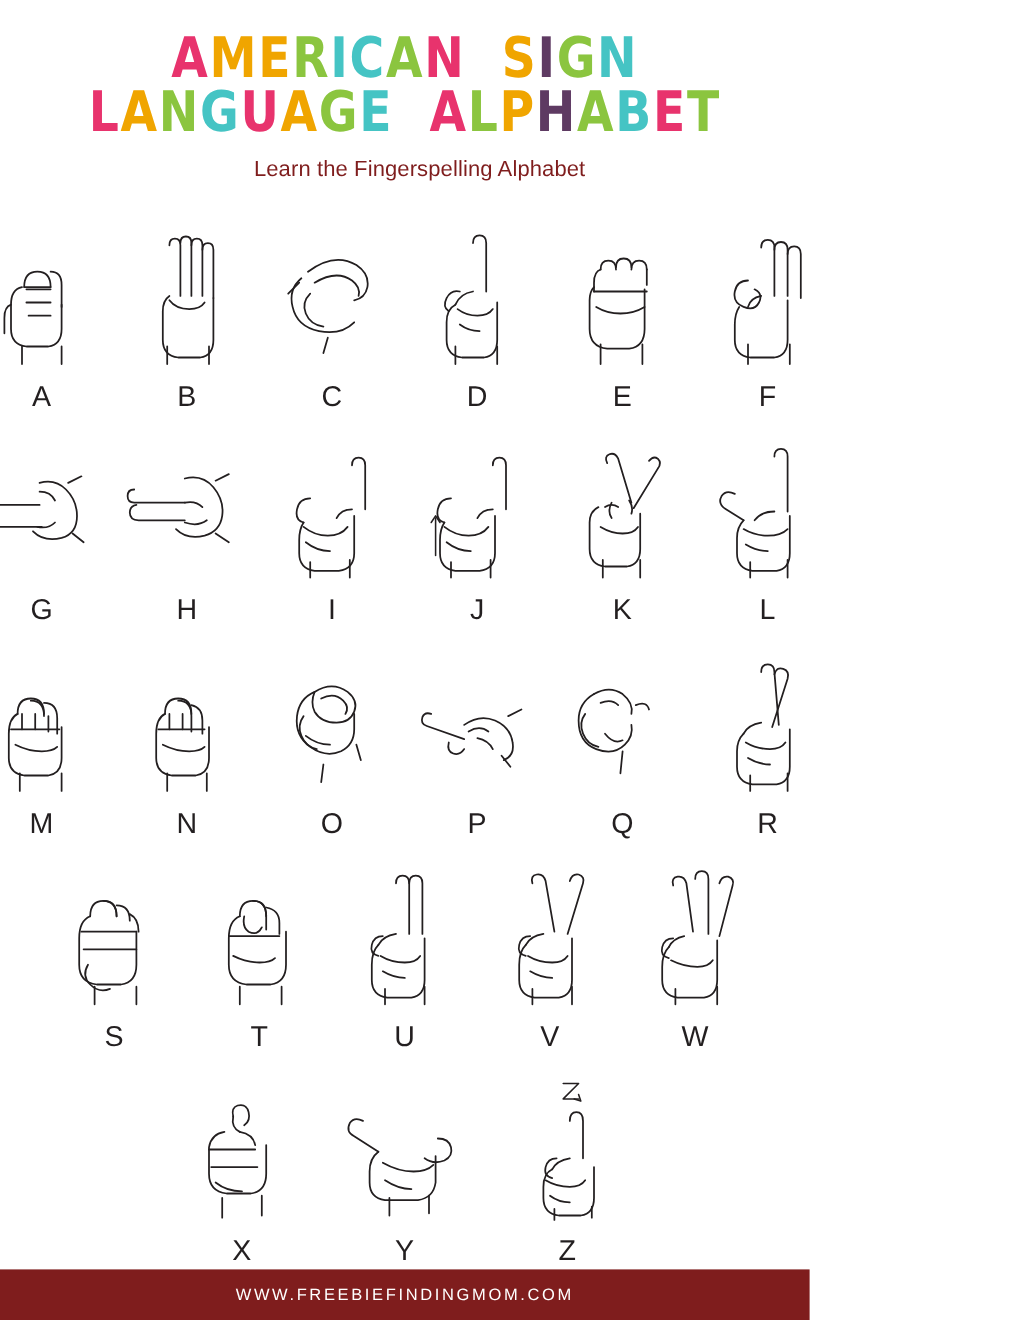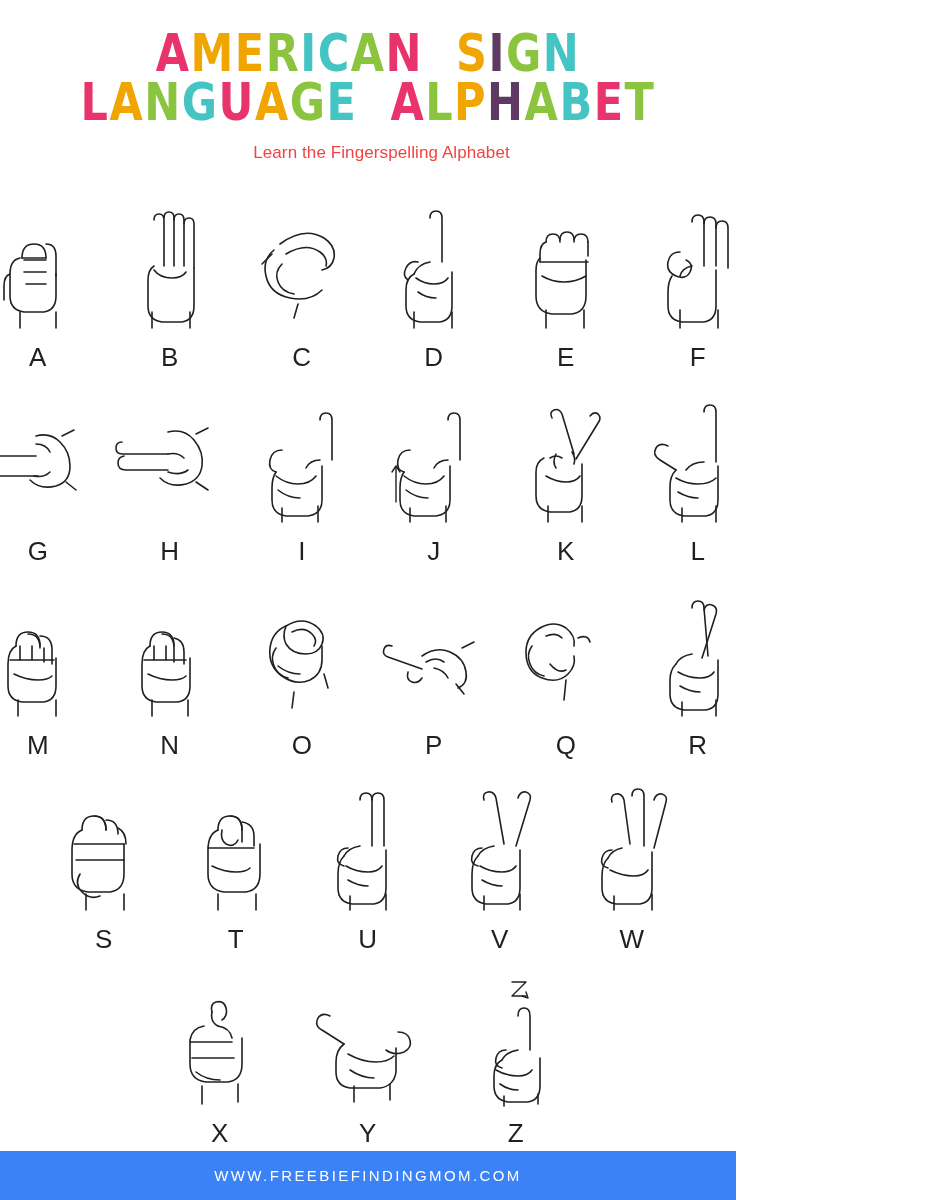--- a/index.html
+++ b/index.html
@@ -39,22 +39,22 @@
     text-transform: uppercase;
     white-space: nowrap;
   }
   .title-line .ch {
     display: inline-block;
     transform: scaleY(1.18);
     transform-origin: center bottom;
   }
   .subtitle {
     margin-top: 11px;
-    font-size: 17px;
-    color: #ef4444;
+    font-size: 20px;
+    color: #7f1d1d;
     font-family: "Liberation Sans", sans-serif;
     letter-spacing: 0.1px;
     margin-left: 27px;
   }
 
   
   .grid-wrap {
     flex: 1 1 auto;
     padding: 18px 44px 0 44px;
   }
@@ -86,21 +86,21 @@
     margin-top: 10px;
     font-size: 26px;
     font-family: "Liberation Sans", sans-serif;
     color: #231f20;
     letter-spacing: 0.5px;
   }
 
   
   .footer {
     height: 52px;
-    background: #3b82f6;
+    background: #7f1d1d;
     display: flex;
     align-items: center;
     justify-content: center;
   }
   .footer-text {
     color: #ffffff;
     font-size: 15px;
     letter-spacing: 2.4px;
     font-family: "Liberation Sans", sans-serif;
     font-weight: normal;

